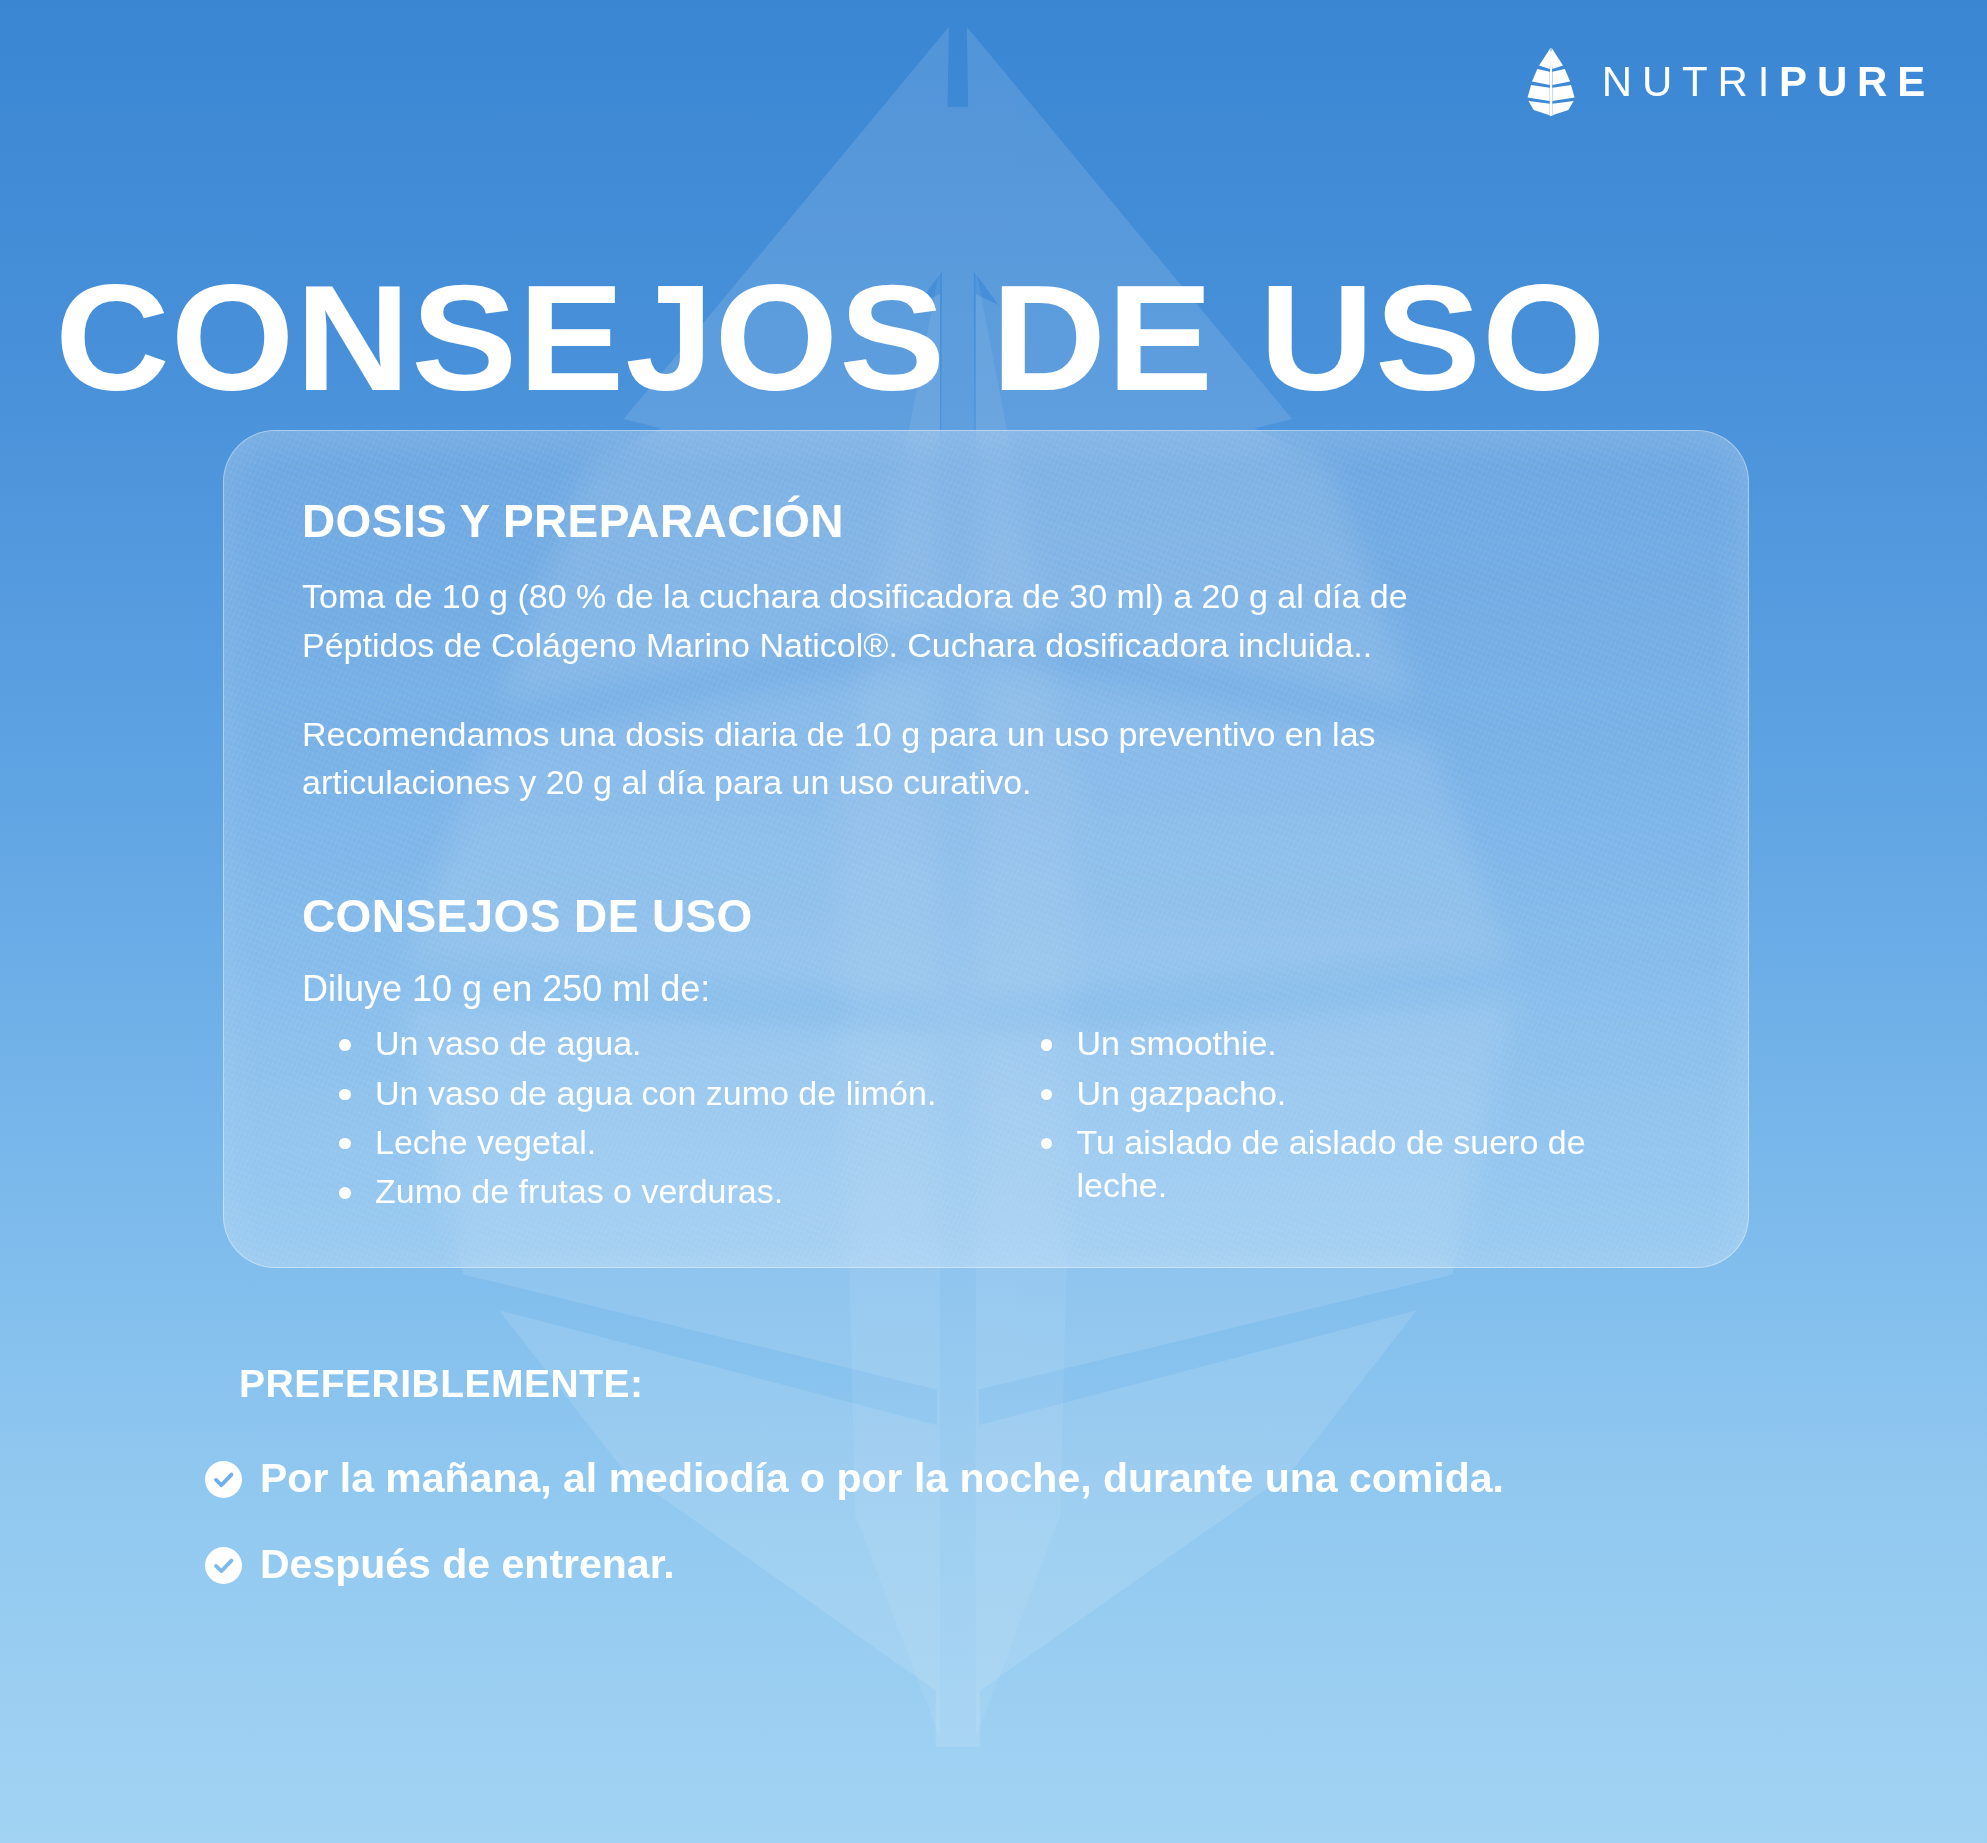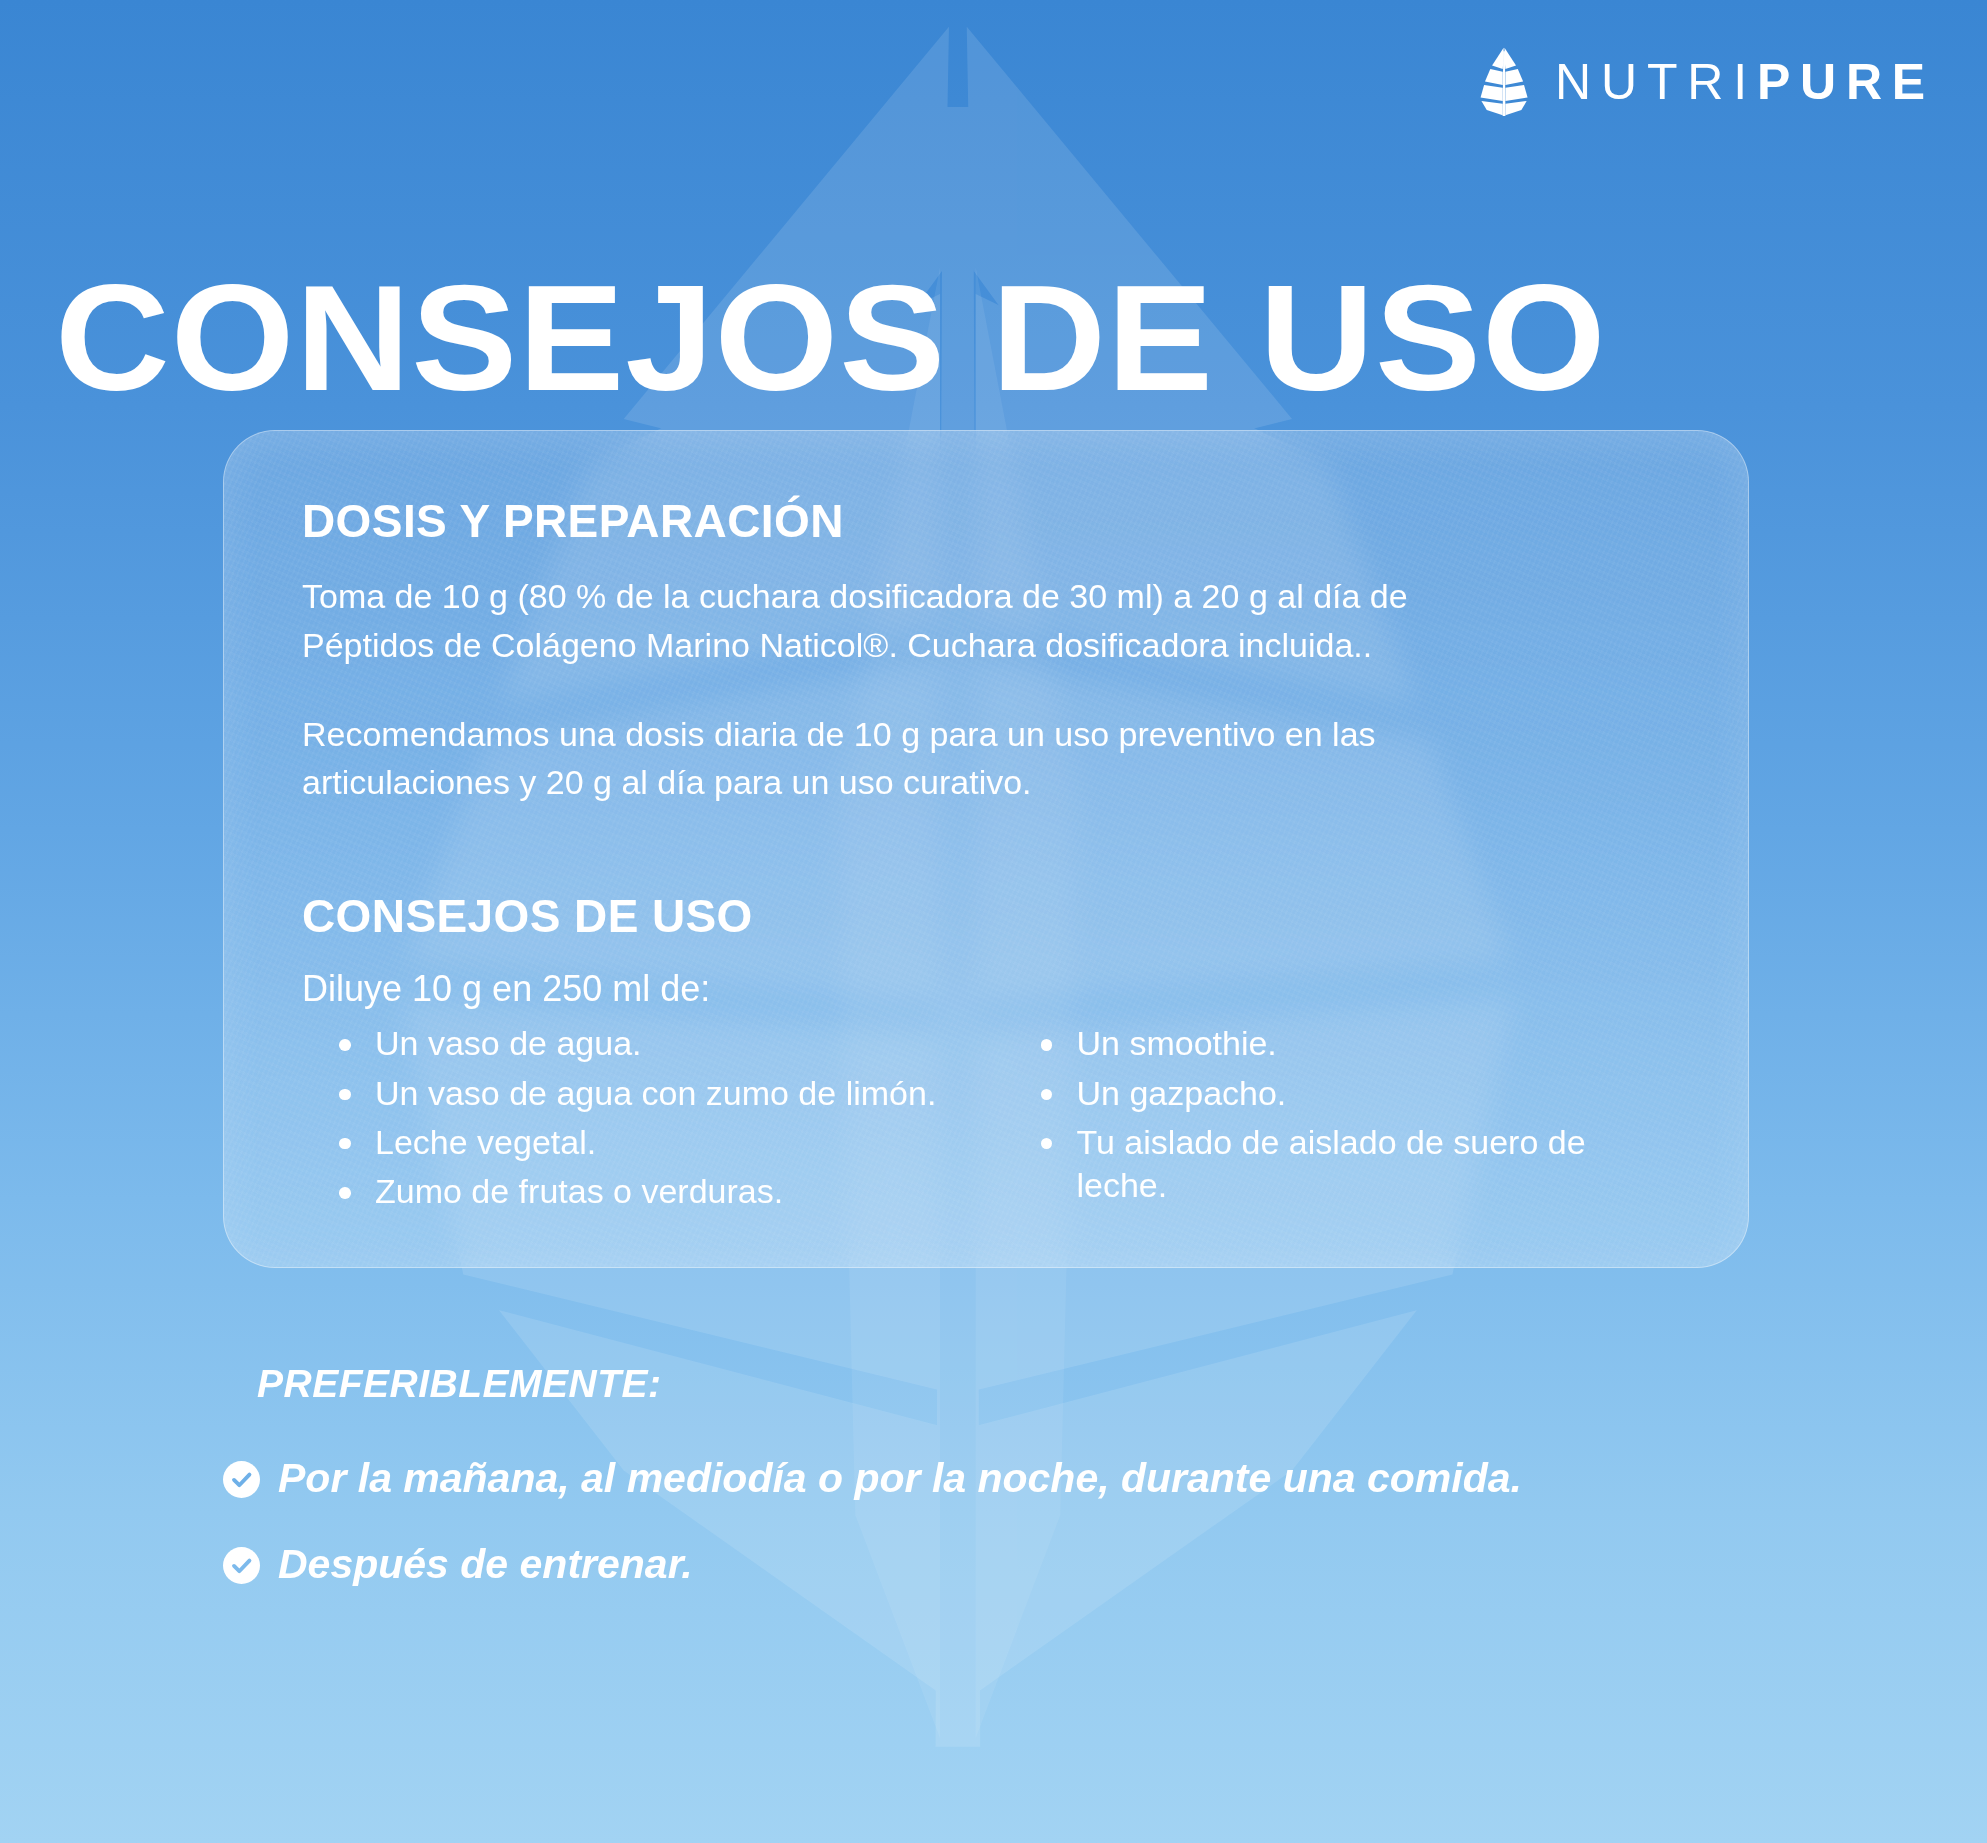--- a/index.html
+++ b/index.html
@@ -34,21 +34,21 @@
   #logo {
     position: absolute;
     right: 52px;
     top: 46px;
     display: flex;
     align-items: center;
     gap: 23px;
   }
   #logo .mark { width: 55px; height: 71px; display:block; }
   #logo .wordmark {
-    font-size: 50px;
+    font-size: 42px;
     letter-spacing: 9.8px;
     color: #ffffff;
     line-height: 1;
     white-space: nowrap;
   }
   #logo .wordmark .thin { font-weight: 300; }
   #logo .wordmark .bold { font-weight: 700; }
 
   
   #page-title {
@@ -153,24 +153,23 @@
     top: 17px;
     width: 11.6px;
     height: 11.6px;
     border-radius: 50%;
     background: #ffffff;
   }
 
   
   #prefer {
     position: absolute;
-    left: 223px;
+    left: 205px;
     top: 1362px;
     width: 1515px;
-    font-style: italic;
   }
   #prefer-title {
     font-size: 39px;
     font-weight: 700;
     color: #ffffff;
     letter-spacing: 0.5px;
     margin: 0 0 46px 34px;
   }
   ul.checks {
     list-style: none;

